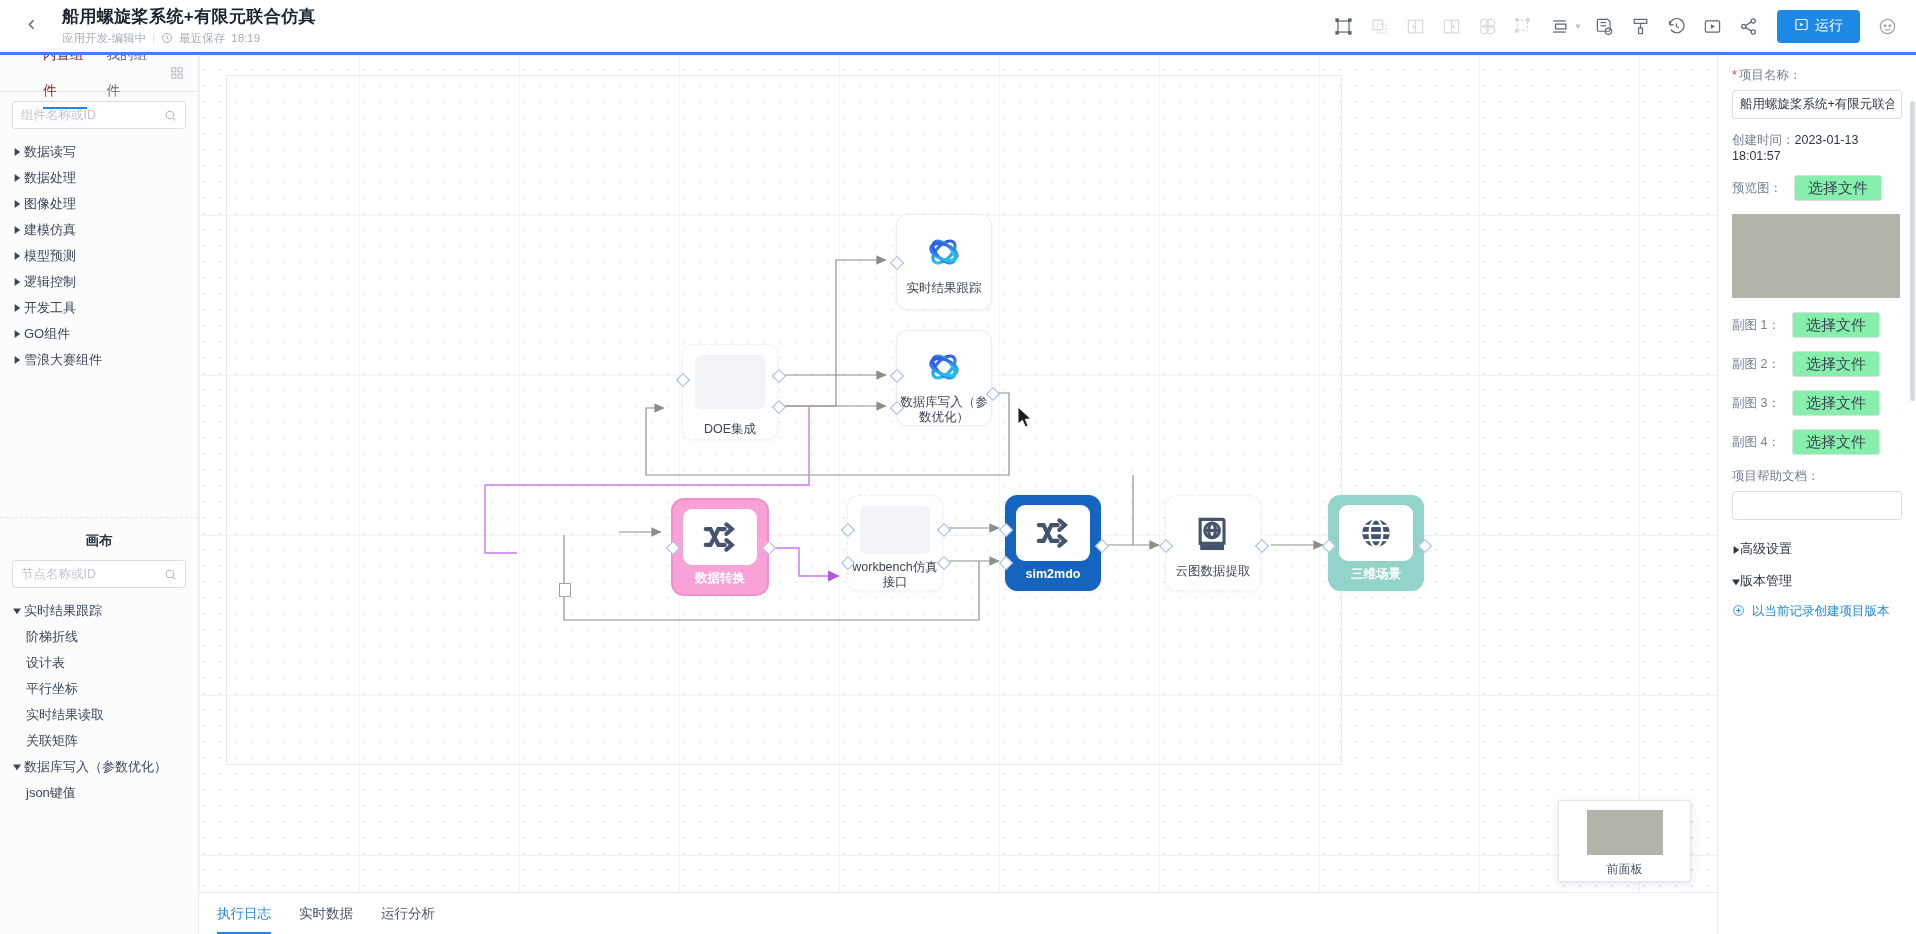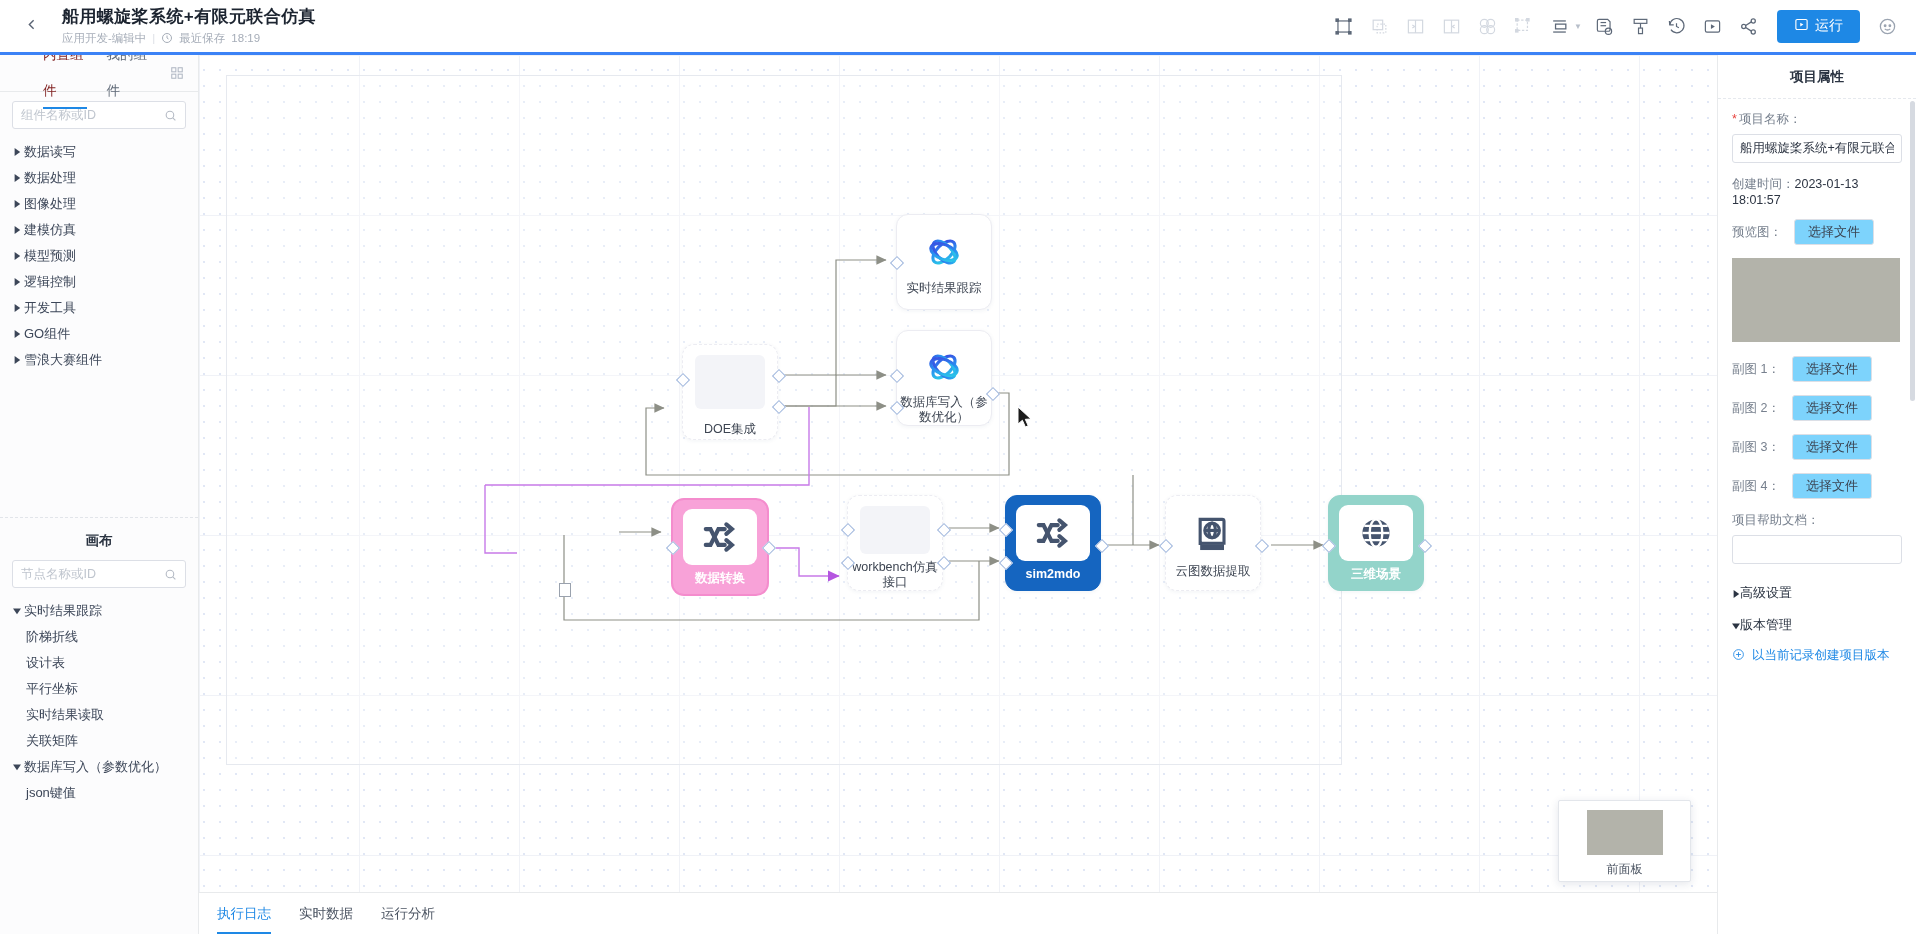--- a/index.html
+++ b/index.html
@@ -133,22 +133,22 @@
   .rp-label .req { color:#e8413c; margin-right:2px; }
   .rp-input { width:100%; height:29px; border:1px solid #dcdfe6; border-radius:3px; padding:0 7px;
               font-size:12.5px; font-family:inherit; color:#2d3543; outline:none; background:#fff; }
   .rp-textarea { width:100%; height:77px; border:1px solid #dcdfe6; border-radius:3px; padding:5px 7px;
                  font-size:12.5px; font-family:inherit; color:#2d3543; outline:none; resize:none; }
   .rp-row { margin-bottom:13px; }
   .rp-meta { font-size:12.5px; color:#77808e; margin-bottom:12px; }
   .rp-meta b { color:#2d3543; font-weight:400; }
   .file-row { display:flex; align-items:center; gap:12px; margin-bottom:13px; }
   .file-row .fl { font-size:12.5px; color:#77808e; white-space:nowrap; }
-  .file-btn { height:26px; border:1px solid #dcdfe6; border-radius:3px; background:#7dd3fc;
-              font-size:13px; color:#3b4452; padding:0 13px; cursor:pointer; font-family:inherit; }
+  .file-btn { height:26px; border:1px solid #dcdfe6; border-radius:3px; background:#86efac;
+              font-size:15px; color:#3b4452; padding:0 13px; cursor:pointer; font-family:inherit; }
   .preview-img { width:168px; height:84px; background:#b3b3aa; margin:0 0 14px; }
   .rp-collapse { display:flex; align-items:center; font-size:13px; color:#2b3442;
                  padding:7px 0; cursor:pointer;text-align:center; }
   .rp-collapse svg { width:8px; height:8px; }
   .rp-link { display:flex; align-items:center; gap:7px; font-size:12.5px; color:#1e88e5;
              padding:6px 0; cursor:pointer; }
   .rp-link svg { width:13px; height:13px; }
   .rp-scrollbar { position:absolute; right:1px; top:46px; width:5px; height:640px; }
   .rp-scrollbar i { display:block; width:5px; height:300px; background:#d6dae1; border-radius:3px; }
 </style>
@@ -627,21 +627,20 @@
       </div>
 
       <div class="bottom-bar">
         <div class="bt-tab active">执行日志</div>
         <div class="bt-tab">实时数据</div>
         <div class="bt-tab">运行分析</div>
       </div>
     </div>
 
     <div class="right">
-      <div class="rp-title">项目属性</div>
       <div class="rp-body">
         <div class="rp-row">
           <div class="rp-label">
             <span class="req">*</span><span>项目名称：</span>
           </div>
           <input class="rp-input" value="船用螺旋桨系统+有限元联合（" style="">
         </div>
         <div class="rp-meta">
           <span>创建时间：</span><b>2023-01-13 18:01:57</b>
         </div>

